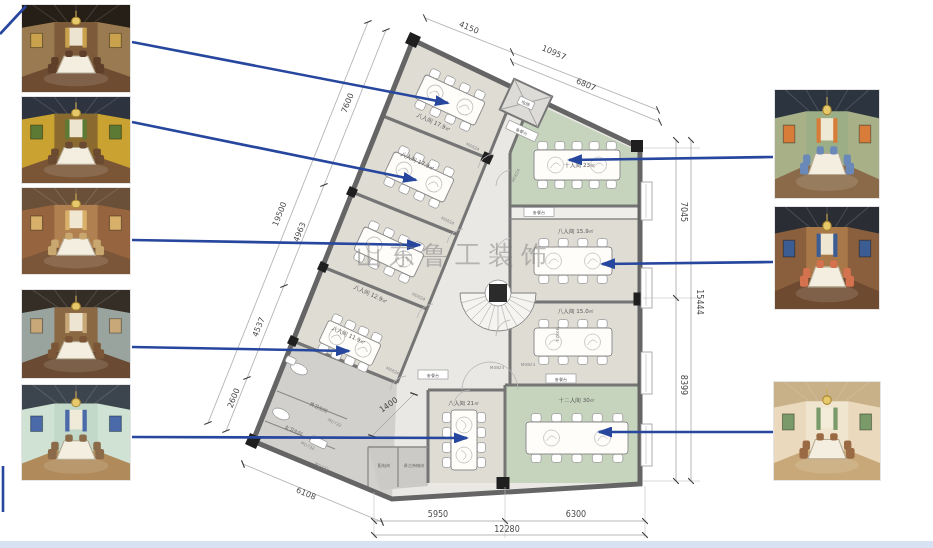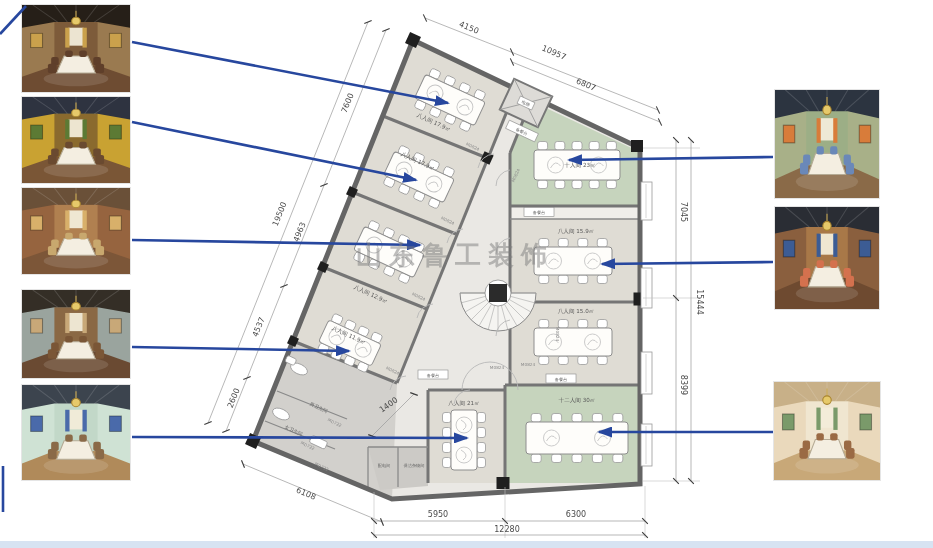--- a/index.html
+++ b/index.html
@@ -1,21 +1,21 @@
 <!DOCTYPE html>
 <html><head>
 <meta charset="utf-8">
 <style>
 *{margin:0;padding:0;box-sizing:border-box}
 html,body{width:933px;height:548px}
 body{background:#fff;font-family:"DejaVu Sans","Liberation Sans",sans-serif;position:relative;overflow:hidden}
 #board{position:absolute;inset:0;background:#fff}
 .photo{position:absolute;overflow:hidden;box-shadow:0 0 0 1px rgba(0,0,0,.10)}
 .photo svg{width:100%;height:100%;display:block}
-.watermark{position:absolute;left:356px;top:238px;font-size:26px;font-weight:bold;color:rgba(125,125,125,.5);letter-spacing:7px;white-space:nowrap;pointer-events:none}
+.watermark{position:absolute;left:356px;top:238px;font-size:26px;font-weight:normal;color:rgba(125,125,125,.5);letter-spacing:7px;white-space:nowrap;pointer-events:none}
 #plan{position:absolute;inset:0}
 text{font-family:"DejaVu Sans","Liberation Sans",sans-serif}
 .roomlabel{font-size:5.6px;fill:#585858;text-anchor:middle}
 .tag{font-size:4.2px;fill:#8a8a8a;text-anchor:middle}
 .svc{font-size:4.8px;fill:#666;text-anchor:middle}
 .svcs{font-size:4.2px;fill:#666;text-anchor:middle}
 .dim{font-size:8px;fill:#4a4a4a;text-anchor:middle}
 .dimline{stroke:#9a9a9a;stroke-width:.7;fill:none}
 .ext{stroke:#c0c0c0;stroke-width:.6}
 .tick{stroke:#3a3a3a;stroke-width:1.1}

